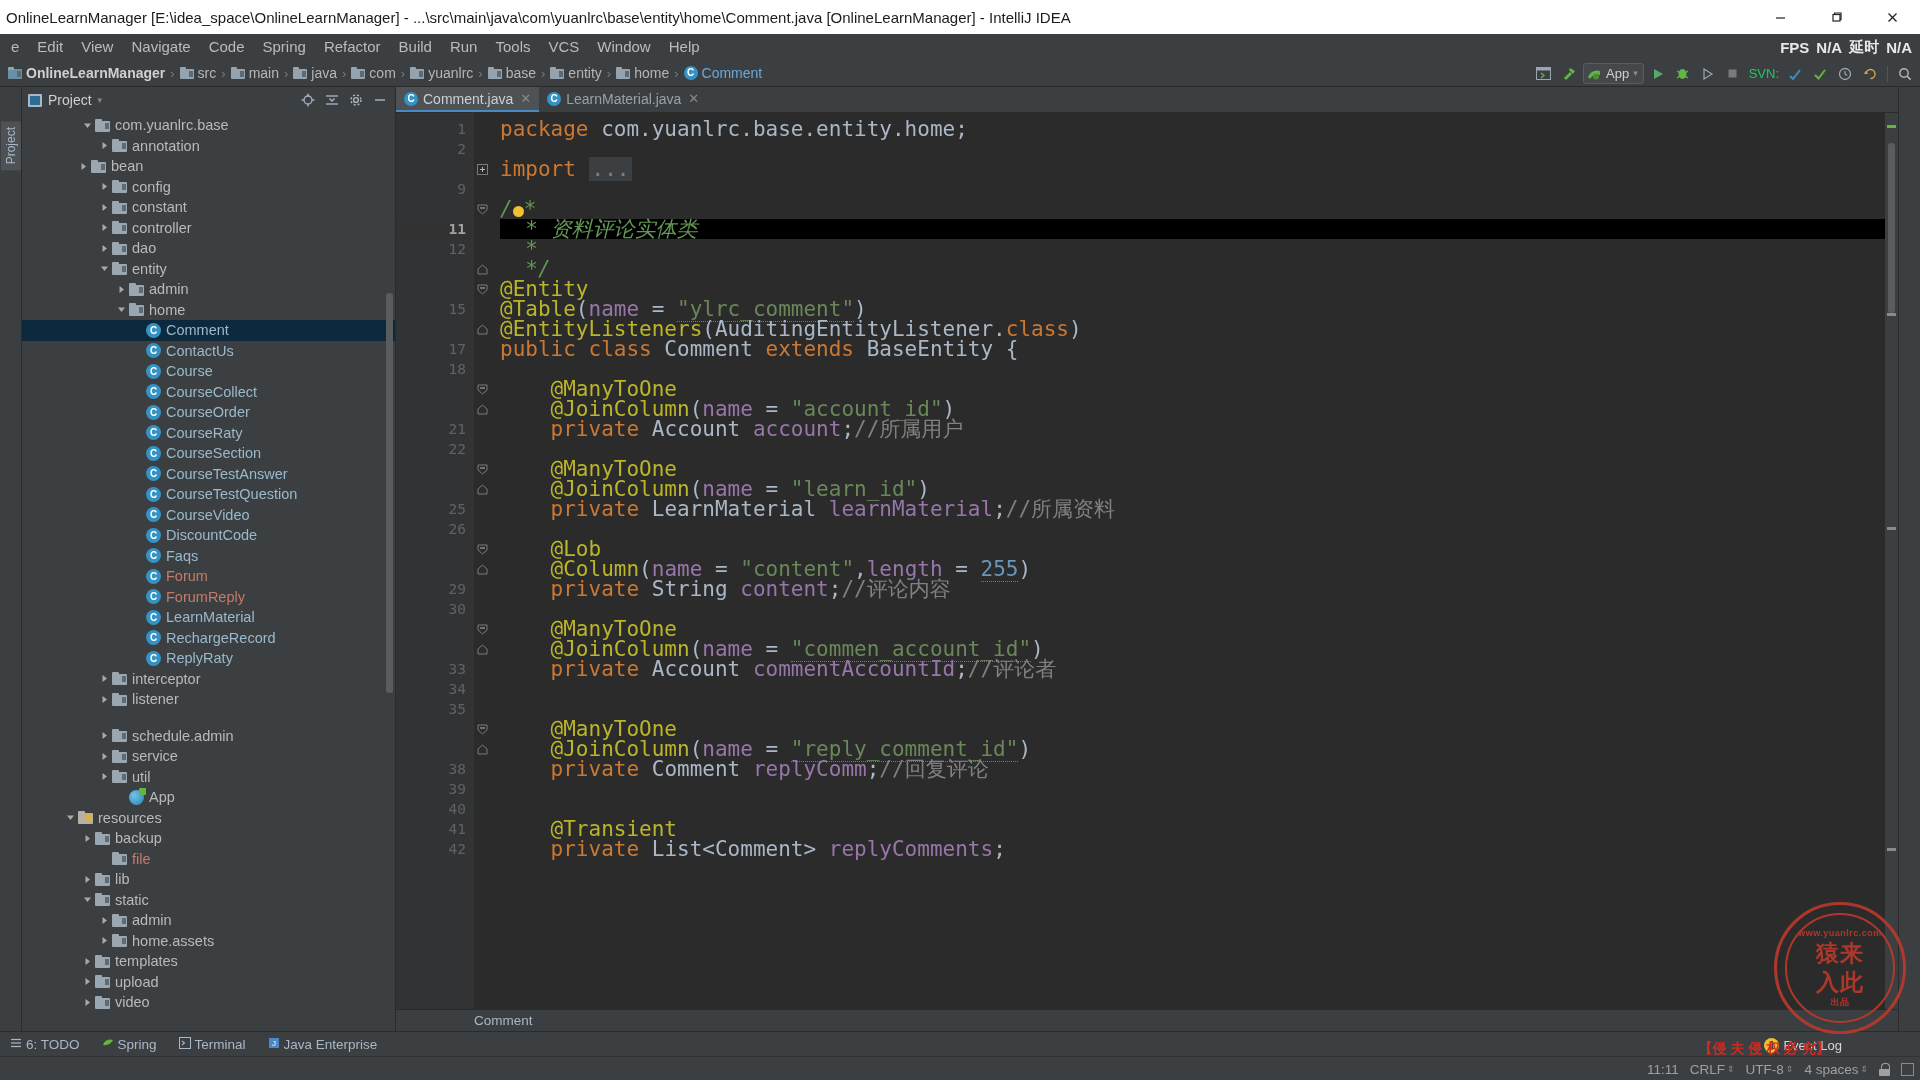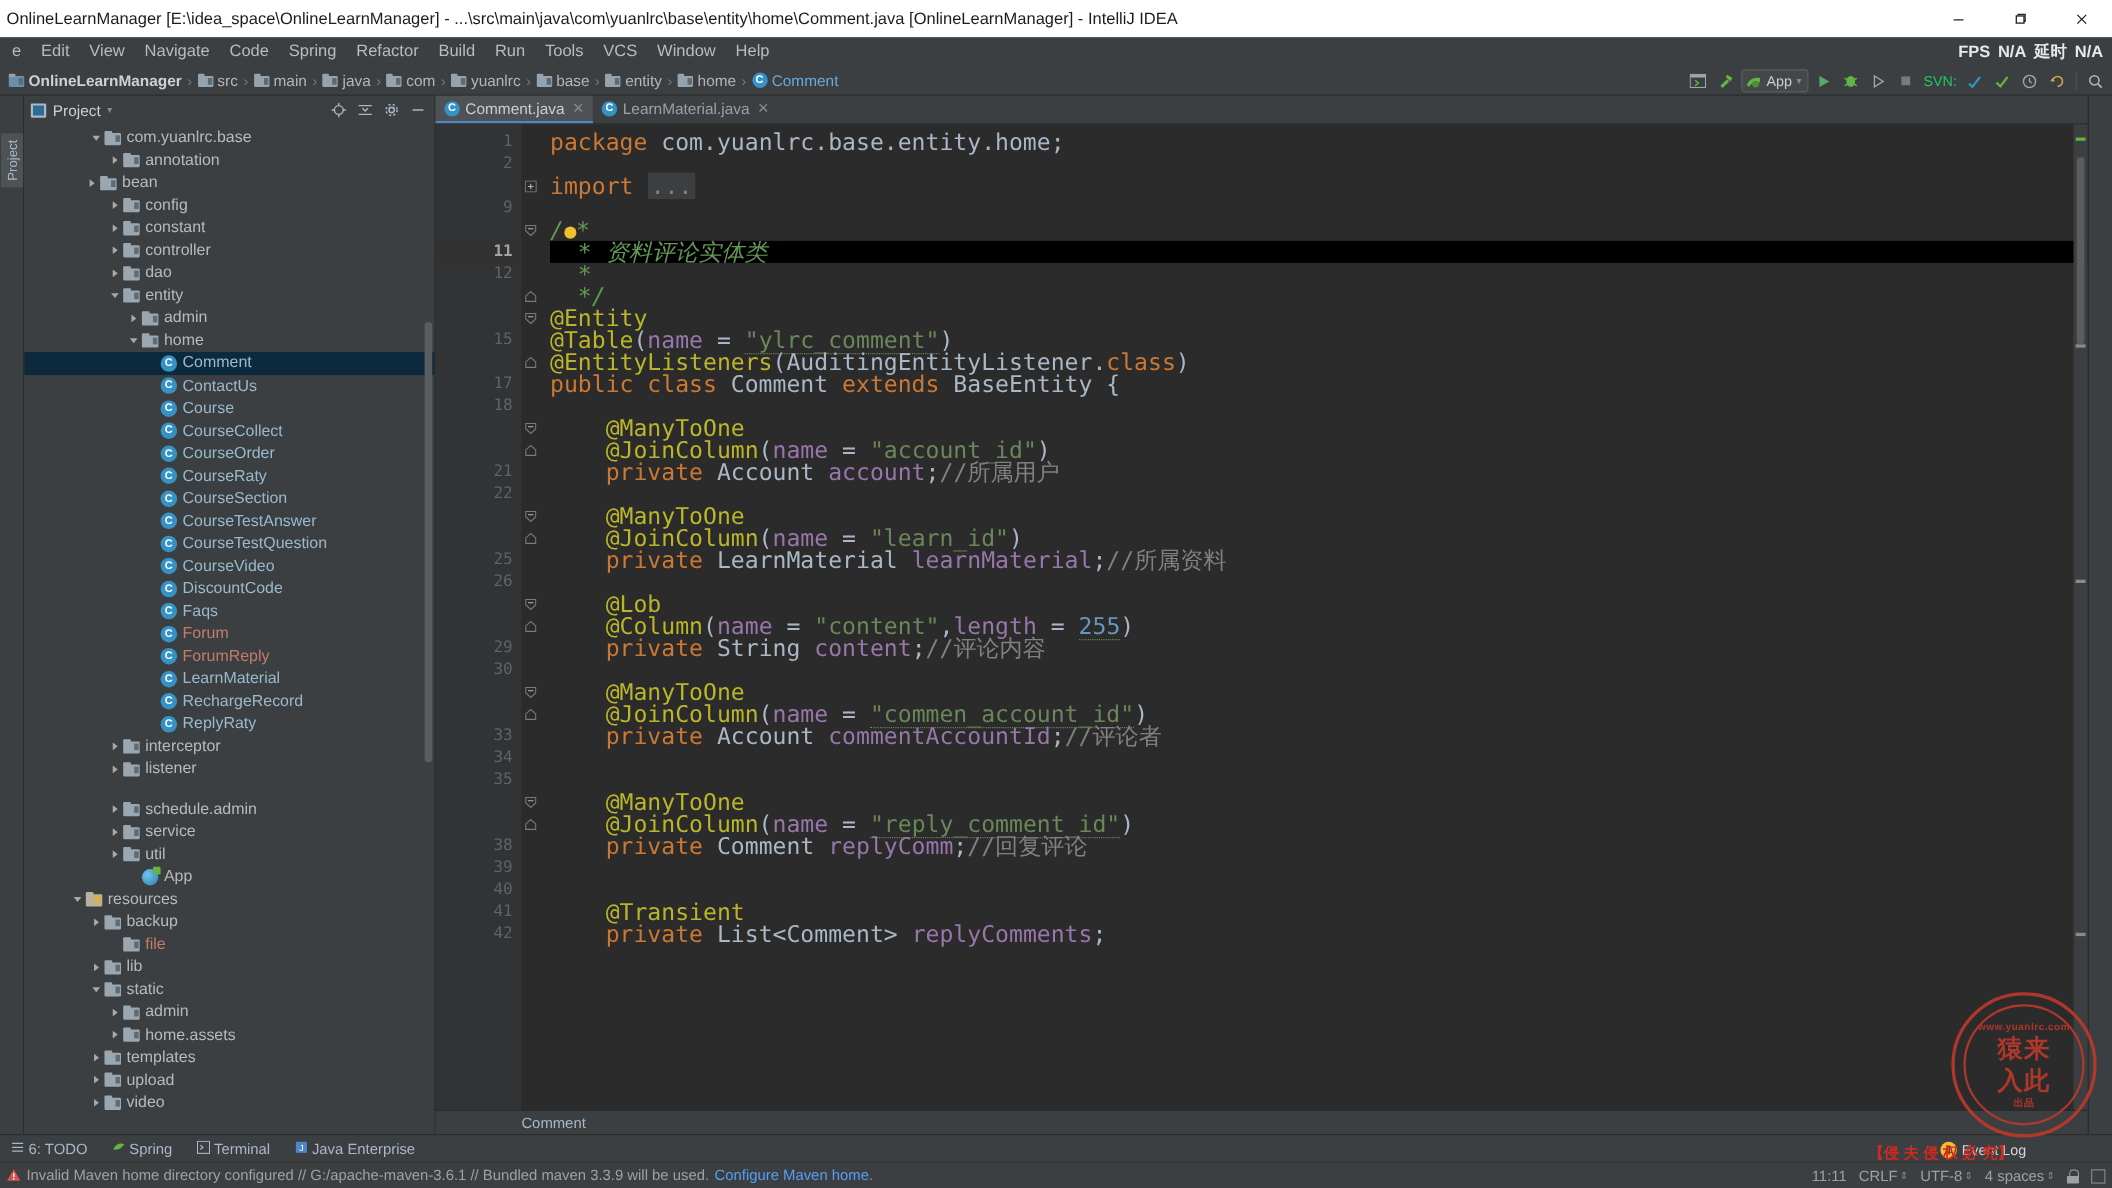--- a/index.html
+++ b/index.html
@@ -1218,29 +1218,20 @@
       <div class="btab">
         <span><svg width="12" height="12" viewBox="0 0 12 12">
             <rect x="1" y="1" width="10" height="10" fill="#4a88c7"></rect>
             <text x="6" y="9" font-size="8" fill="#fff" text-anchor="middle">J</text>
           </svg></span>
         <span>Java Enterprise</span>
       </div>
     </div>
 
   <div class="statusbar">
-    <div class="status-msg">
-      <svg width="13" height="13" viewBox="0 0 13 13">
-          <path d="M6.5 1 L12.5 11.5 H0.5 Z" fill="#d9534f"></path>
-          <line x1="6.5" y1="4.5" x2="6.5" y2="8" stroke="#fff" stroke-width="1.3"></line>
-          <circle cx="6.5" cy="9.7" r="0.8" fill="#fff"></circle>
-        </svg>
-      <span>Invalid Maven home directory configured // G:/apache-maven-3.6.1 // Bundled maven 3.3.9 will be used.</span>
-      <span class="status-link">Configure Maven home.</span>
-    </div>
     <div class="status-right">
       <span class="sr-item">11:11</span>
       <span class="sr-item">
         <span>CRLF</span>
           <span class="chev">⇕</span>
       </span>
       <span class="sr-item">
         <span>UTF-8</span>
           <span class="chev">⇕</span>
       </span>

